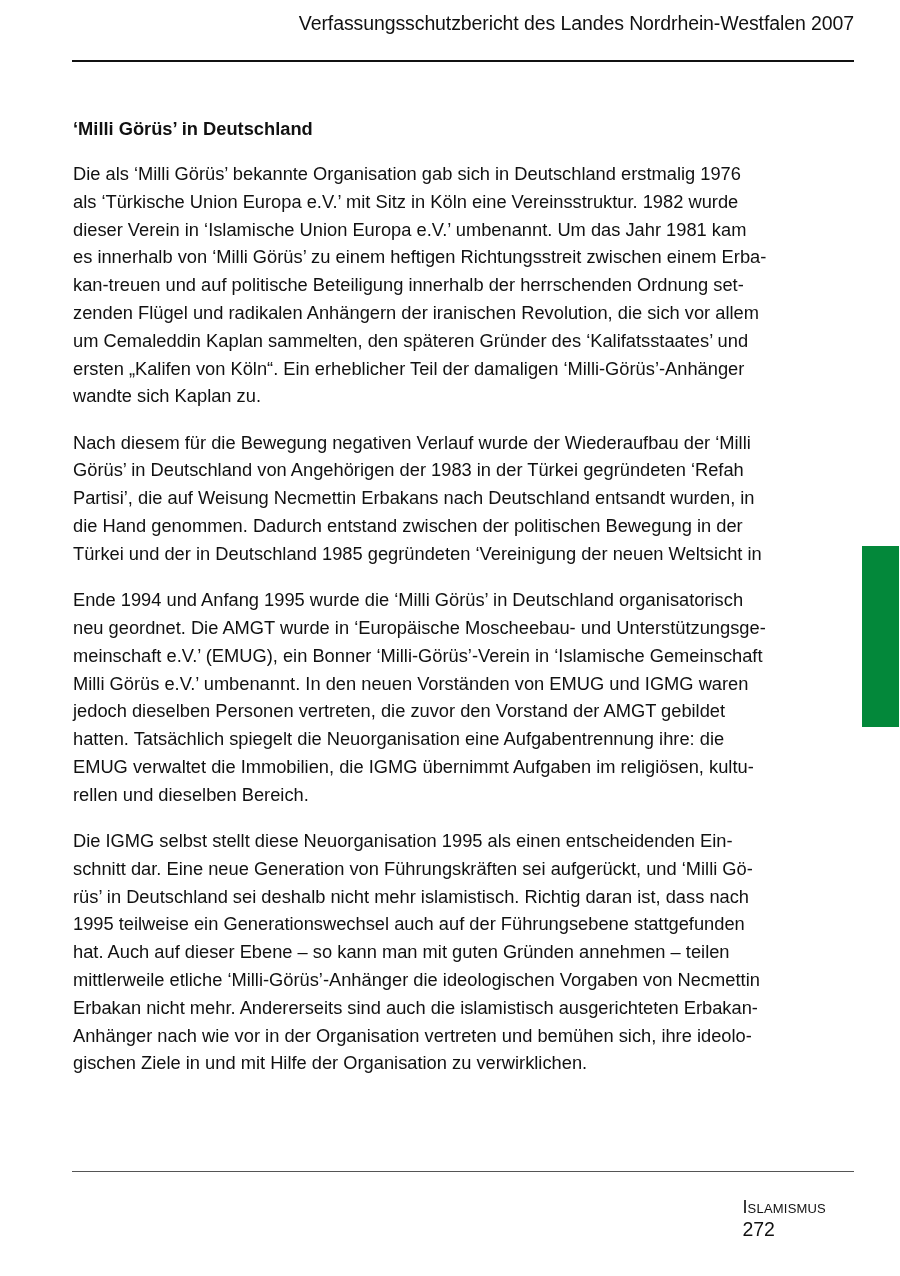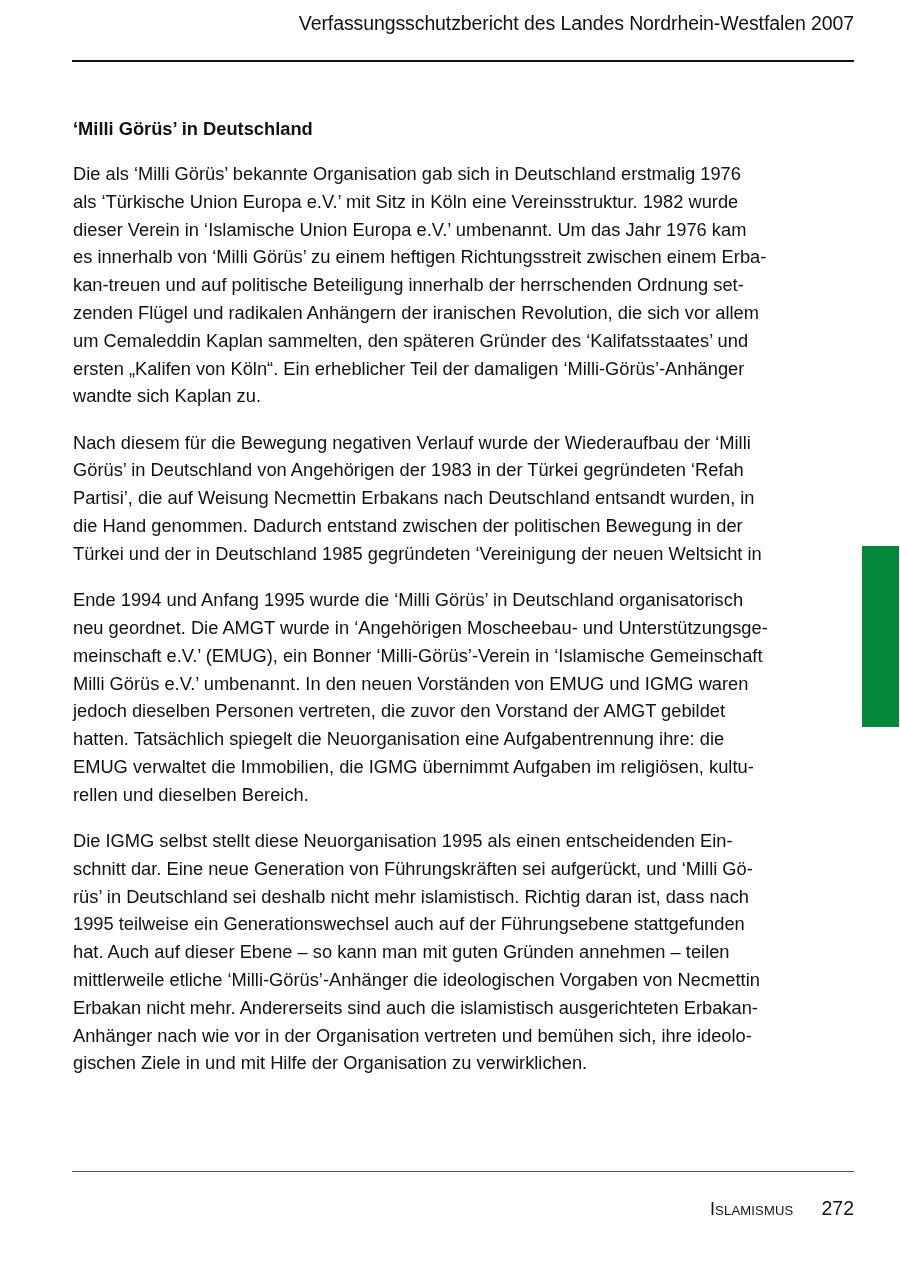--- a/index.html
+++ b/index.html
@@ -70,20 +70,21 @@
       height: 1px;
       background: #555;
     }
     .footer {
       position: absolute;
       top: 1197px;
       right: 46px;
       display: flex;
       align-items: baseline;
       white-space: nowrap;
+      flex-direction: column;
     }
     .footer-section {
       font-size: 18px;
       font-variant: small-caps;
       margin-right: 28px;
       letter-spacing: 0.2px;
     }
     .footer-page {
       font-size: 19.5px;
     }
@@ -93,40 +94,40 @@
 
 <div class="running-header">Verfassungsschutzbericht des Landes Nordrhein-Westfalen 2007</div>
 <div class="top-rule"></div>
 
 <div class="content">
   <h2 class="section-title">‘Milli Görüs’ in Deutschland</h2>
 
   <p class="para">
     <span class="line">Die als ‘Milli Görüs’ bekannte Organisation gab sich in Deutschland erstmalig 1976</span>
     <span class="line">als ‘Türkische Union Europa e.V.’ mit Sitz in Köln eine Vereinsstruktur. 1982 wurde</span>
-    <span class="line">dieser Verein in ‘Islamische Union Europa e.V.’ umbenannt. Um das Jahr 1976 kam</span>
+    <span class="line">dieser Verein in ‘Islamische Union Europa e.V.’ umbenannt. Um das Jahr 1981 kam</span>
     <span class="line">es innerhalb von ‘Milli Görüs’ zu einem heftigen Richtungsstreit zwischen einem Erba-</span>
     <span class="line">kan-treuen und auf politische Beteiligung innerhalb der herrschenden Ordnung set-</span>
     <span class="line">zenden Flügel und radikalen Anhängern der iranischen Revolution, die sich vor allem</span>
     <span class="line">um Cemaleddin Kaplan sammelten, den späteren Gründer des ‘Kalifatsstaates’ und</span>
     <span class="line">ersten „Kalifen von Köln“. Ein erheblicher Teil der damaligen ‘Milli-Görüs’-Anhänger</span>
     <span class="line">wandte sich Kaplan zu.</span>
   </p>
 
   <p class="para">
     <span class="line">Nach diesem für die Bewegung negativen Verlauf wurde der Wiederaufbau der ‘Milli</span>
     <span class="line">Görüs’ in Deutschland von Angehörigen der 1983 in der Türkei gegründeten ‘Refah</span>
     <span class="line">Partisi’, die auf Weisung Necmettin Erbakans nach Deutschland entsandt wurden, in</span>
     <span class="line">die Hand genommen. Dadurch entstand zwischen der politischen Bewegung in der</span>
     <span class="line">Türkei und der in Deutschland 1985 gegründeten ‘Vereinigung der neuen Weltsicht in</span>
   </p>
 
   <p class="para">
     <span class="line">Ende 1994 und Anfang 1995 wurde die ‘Milli Görüs’ in Deutschland organisatorisch</span>
-    <span class="line">neu geordnet. Die AMGT wurde in ‘Angehörigen Moscheebau- und Unterstützungsge-</span>
+    <span class="line">neu geordnet. Die AMGT wurde in ‘Europäische Moscheebau- und Unterstützungsge-</span>
     <span class="line">meinschaft e.V.’ (EMUG), ein Bonner ‘Milli-Görüs’-Verein in ‘Islamische Gemeinschaft</span>
     <span class="line">Milli Görüs e.V.’ umbenannt. In den neuen Vorständen von EMUG und IGMG waren</span>
     <span class="line">jedoch dieselben Personen vertreten, die zuvor den Vorstand der AMGT gebildet</span>
     <span class="line">hatten. Tatsächlich spiegelt die Neuorganisation eine Aufgabentrennung ihre: die</span>
     <span class="line">EMUG verwaltet die Immobilien, die IGMG übernimmt Aufgaben im religiösen, kultu-</span>
     <span class="line">rellen und dieselben Bereich.</span>
   </p>
 
   <p class="para">
     <span class="line">Die IGMG selbst stellt diese Neuorganisation 1995 als einen entscheidenden Ein-</span>

